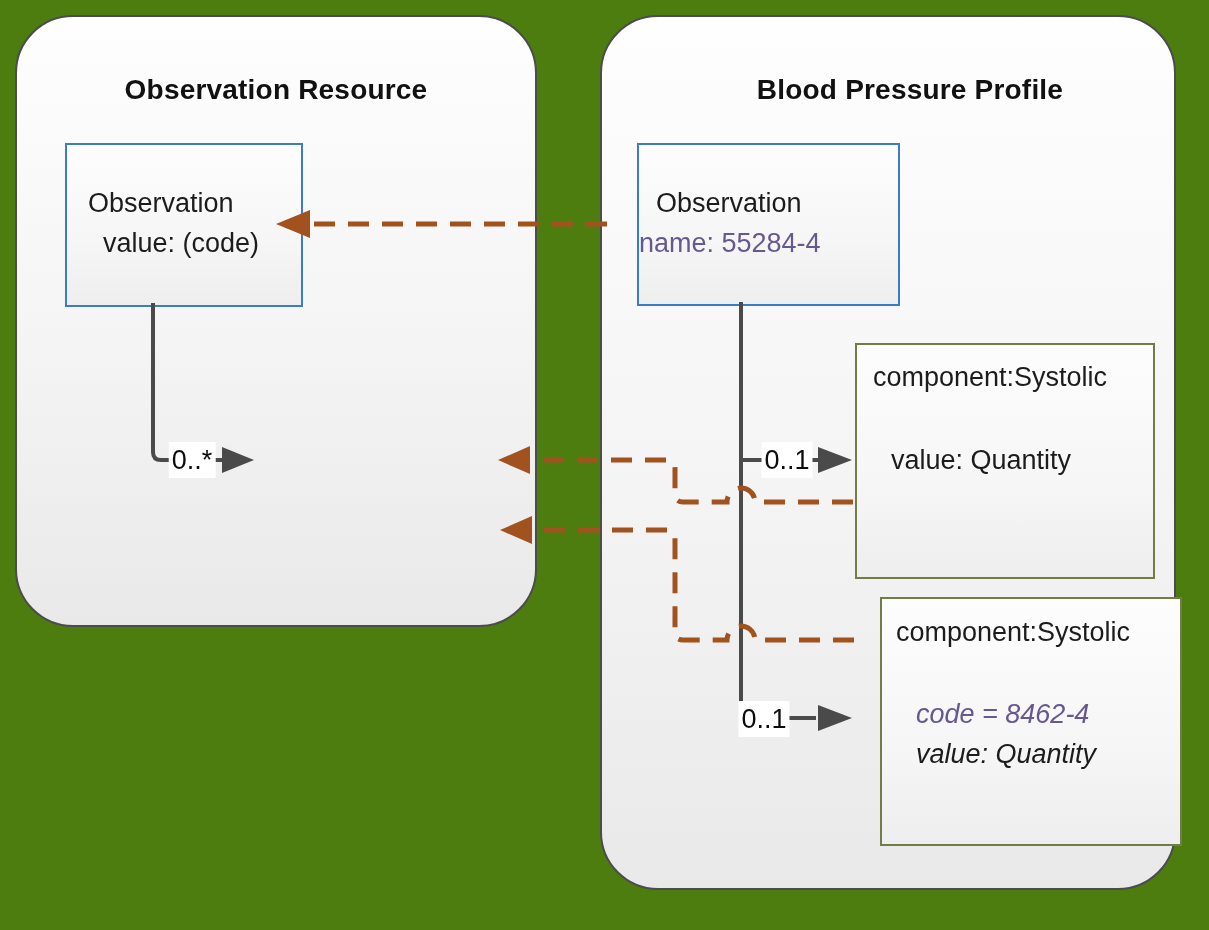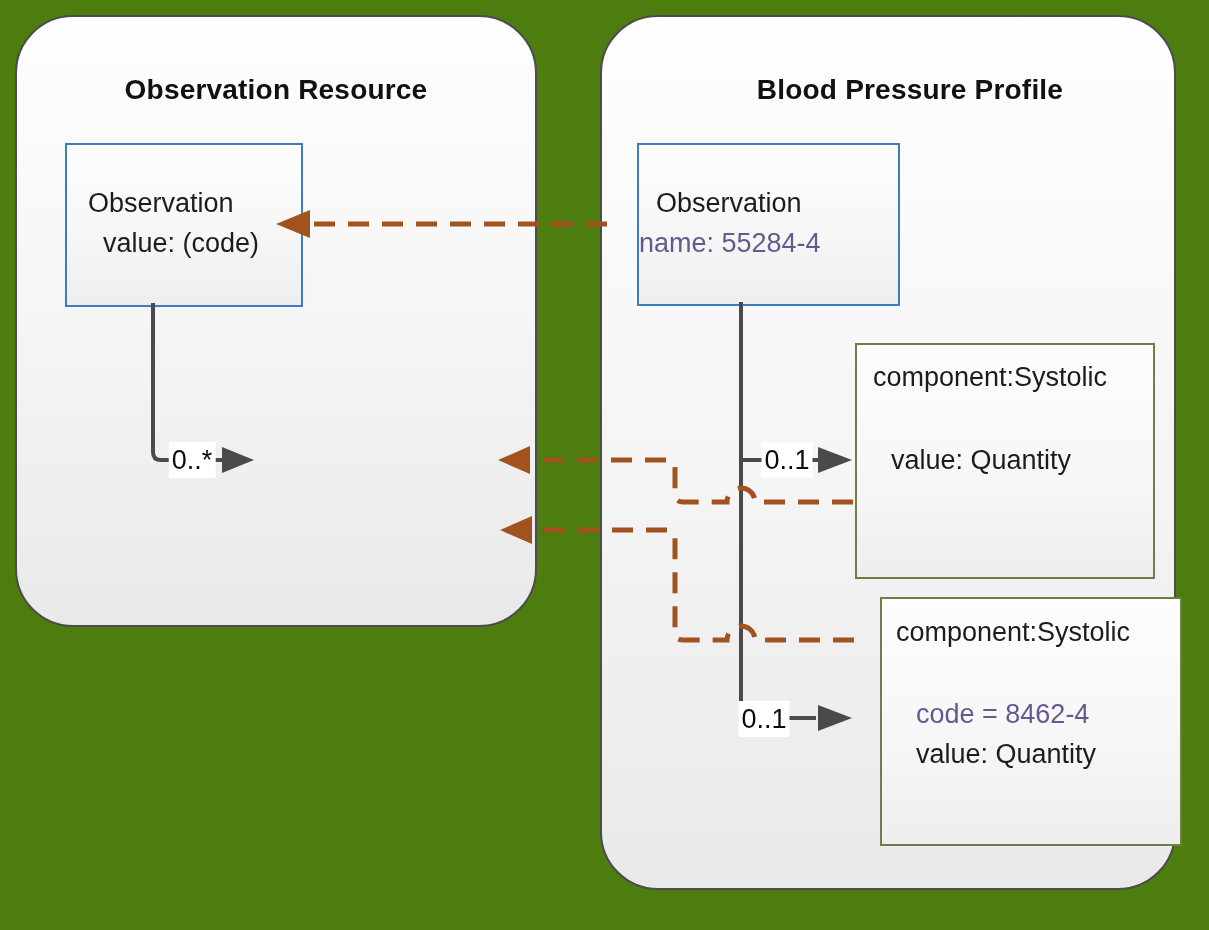--- a/index.html
+++ b/index.html
@@ -72,21 +72,21 @@
     </div>
     <div class="box-text" style="top:95px; left:34px;">
       <div class="line">value: Quantity</div>
     </div>
   </div>
 
   <div class="node olive" style="left:854px; top:597px; width:298px; height:245px;">
     <div class="box-text" style="top:13px; left:14px;">
       <div class="line">component:Systolic</div>
     </div>
-    <div class="box-text" style="top:95px; left:34px;">
+    <div class="box-text" style="top:95px; left:34px;font-style:italic;">
       <div class="line purple">code = 8462-4</div>
       <div class="line">value: Quantity</div>
     </div>
   </div>
 
   <svg class="connectors" width="1209" height="930" viewBox="0 0 1209 930">
 
     <path d="M153,303 L153,452 Q153,460 161,460 L222,460" fill="none" stroke="#4a4a4a" stroke-width="4"></path>
     <polygon points="222,447 254,460 222,473" fill="#4a4a4a"></polygon>
 

